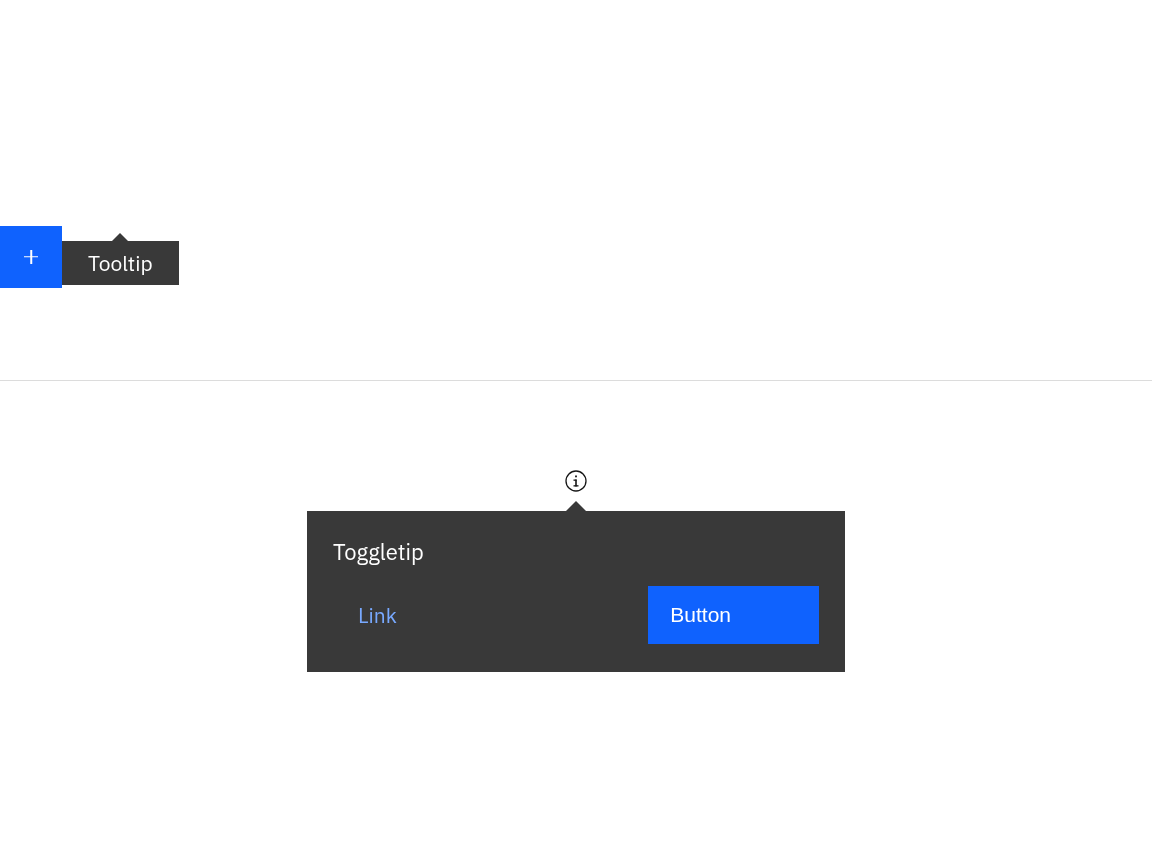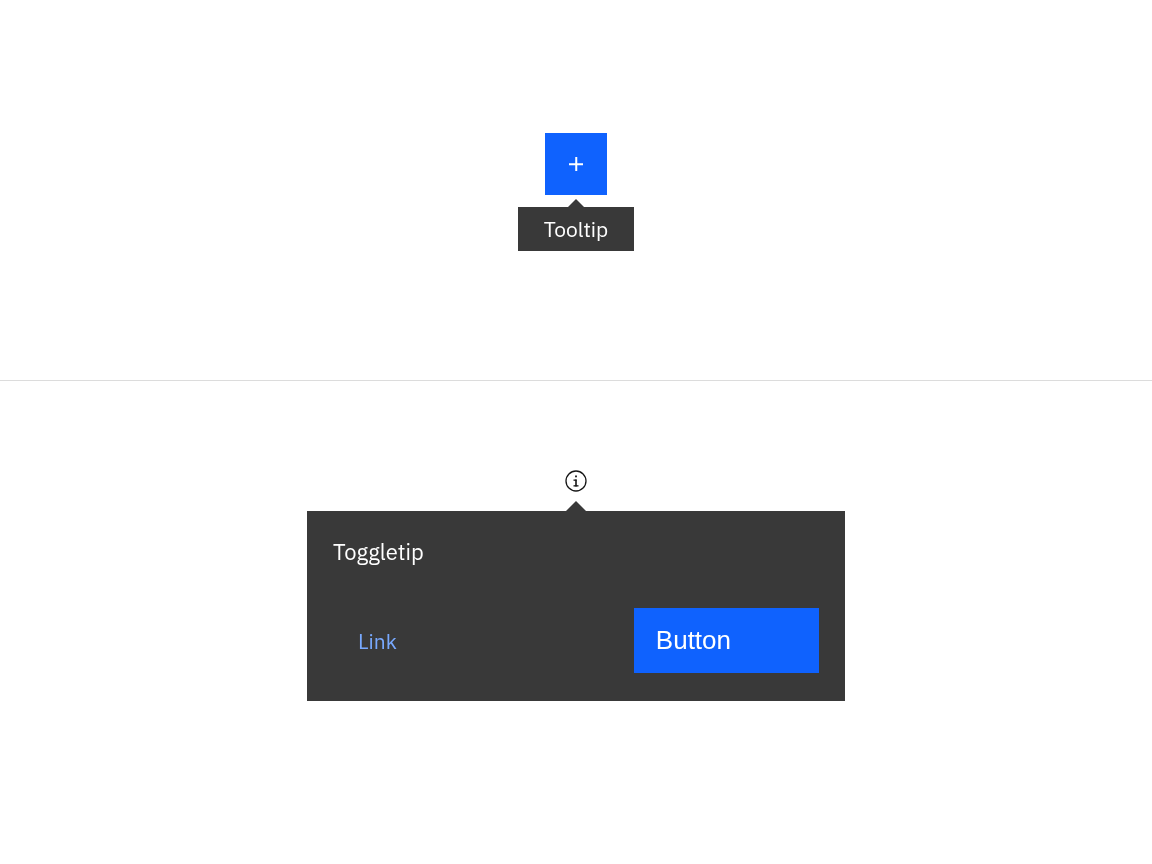--- a/index.html
+++ b/index.html
@@ -12,21 +12,21 @@
       font-family: 'IBM Plex Sans', -apple-system, BlinkMacSystemFont, sans-serif;
       background: #ffffff;
       width: 1152px;
       height: 864px;
       position: relative;
     }
     
     .section-top {
       height: 380px;
       display: flex;
-      flex-direction: column;
+      flex-direction: row;
       align-items: center;
       justify-content: flex-start;
       padding-top: 133px;
       position: relative;
     }
     
     .divider {
       width: 100%;
       height: 1px;
       background: #dcdcdc;
@@ -144,21 +144,21 @@
       background: #393939;
       width: 538px;
       padding: 26px 26px 28px 26px;
       position: relative;
     }
     
     .toggletip-title {
       color: #ffffff;
       font-size: 22px;
       font-weight: 400;
-      margin-bottom: 42px;
+      margin-bottom: 20px;
     }
     
     .toggletip-actions {
       display: flex;
       align-items: center;
       justify-content: space-between;
       margin-left: 25px;
     }
     
     .toggletip-link {
@@ -167,21 +167,21 @@
       font-weight: 400;
       text-decoration: none;
       cursor: pointer;
     }
     
     .toggletip-button {
       background: #0f62fe;
       color: #ffffff;
       border: none;
       padding: 17px 88px 17px 22px;
-      font-size: 26px;
+      font-size: 21px;
       font-weight: 400;
       cursor: pointer;
       text-align: left;
     }
   </style>
 </head>
 <body>
 
 <div class="section-top">
   <button class="plus-button">

